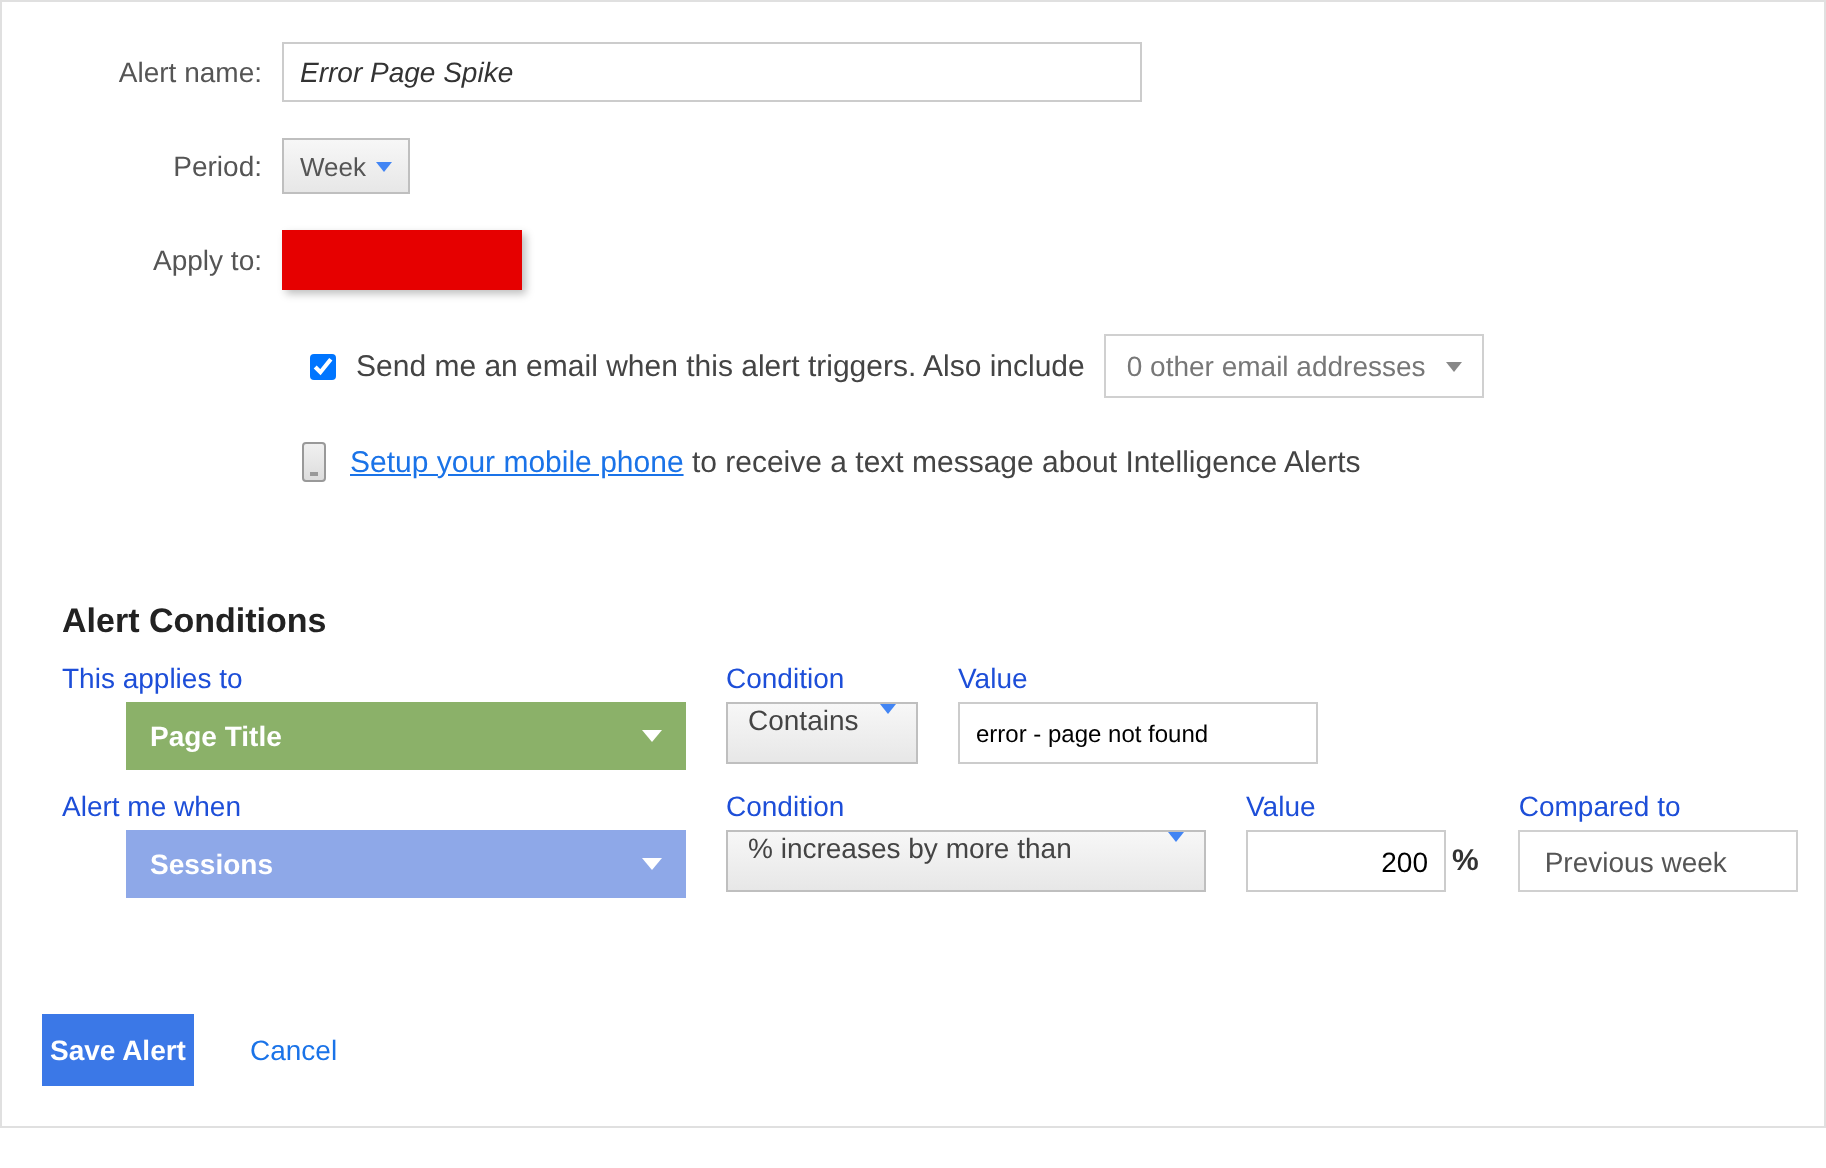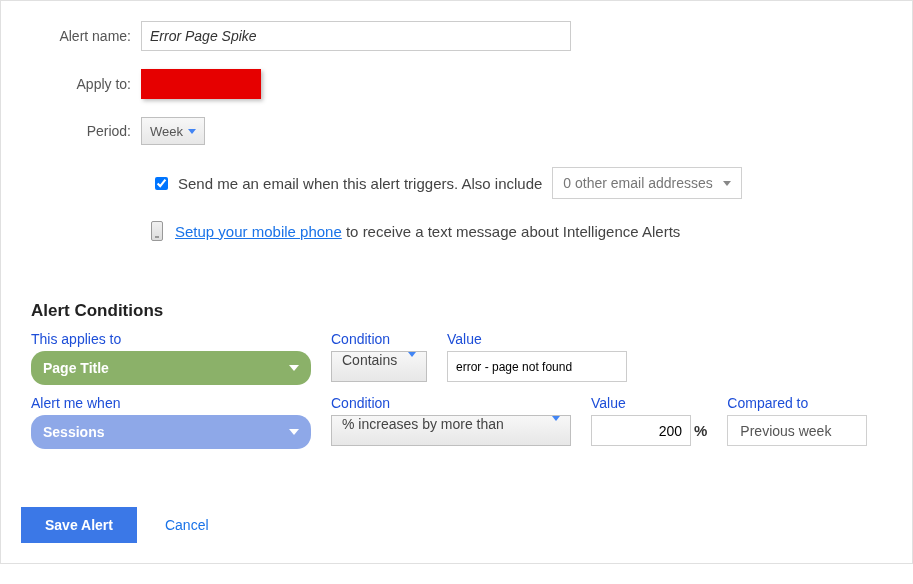--- a/index.html
+++ b/index.html
@@ -137,25 +137,26 @@
     font-size: 14px;
     margin-bottom: 4px;
     margin-top: 4px;
   }
   .big-select {
     display: flex;
     align-items: center;
     justify-content: space-between;
     padding: 0 12px;
     height: 34px;
-    border-radius: 14px;
+    border-radius: 0;
     color: #fff;
     font-weight: bold;
     font-size: 14px;
     cursor: pointer;
+    margin-left: 32px;
   }
   .big-select.green { background: #8bb169; width: 280px; }
   .big-select.blue  { background: #8ea8e8; width: 280px; }
   .big-select .caret-white {
     width: 0; height: 0;
     border-left: 5px solid transparent;
     border-right: 5px solid transparent;
     border-top: 6px solid #fff;
   }
   .grey-select {
@@ -207,52 +208,52 @@
     left: 20px;
     bottom: 20px;
     display: flex;
     align-items: center;
     gap: 28px;
   }
   .primary-btn {
     background: #3b78e7;
     color: #fff;
     border: none;
-    padding: 10px 24px;
+    padding: 10px 4px;
     font-size: 14px;
     font-weight: bold;
     cursor: pointer;
   }
   .cancel-link {
     color: #1a73e8;
     font-size: 14px;
     cursor: pointer;
   }
 </style>
 </head>
 <body>
 
 <div class="panel">
 
   <div class="form-row">
     <div class="form-label">Alert name:</div>
     <input class="text-input alert-name" value="Error Page Spike" style="">
-  </div>
-
-  <div class="form-row">
-    <div class="form-label">Apply to:</div>
-    <div class="redacted"></div>
   </div>
 
   <div class="form-row">
     <div class="form-label">Period:</div>
     <div class="dropdown-btn">
       <span>Week</span>
       <span class="caret"></span>
     </div>
+  </div>
+
+  <div class="form-row">
+    <div class="form-label">Apply to:</div>
+    <div class="redacted"></div>
   </div>
 
   <div class="email-row">
     <input type="checkbox" checked="" style="">
     <span class="email-label">Send me an email when this alert triggers. Also include</span>
     <div class="email-dropdown">
       <span>0 other email addresses</span>
       <span class="caret-grey"></span>
     </div>
   </div>

